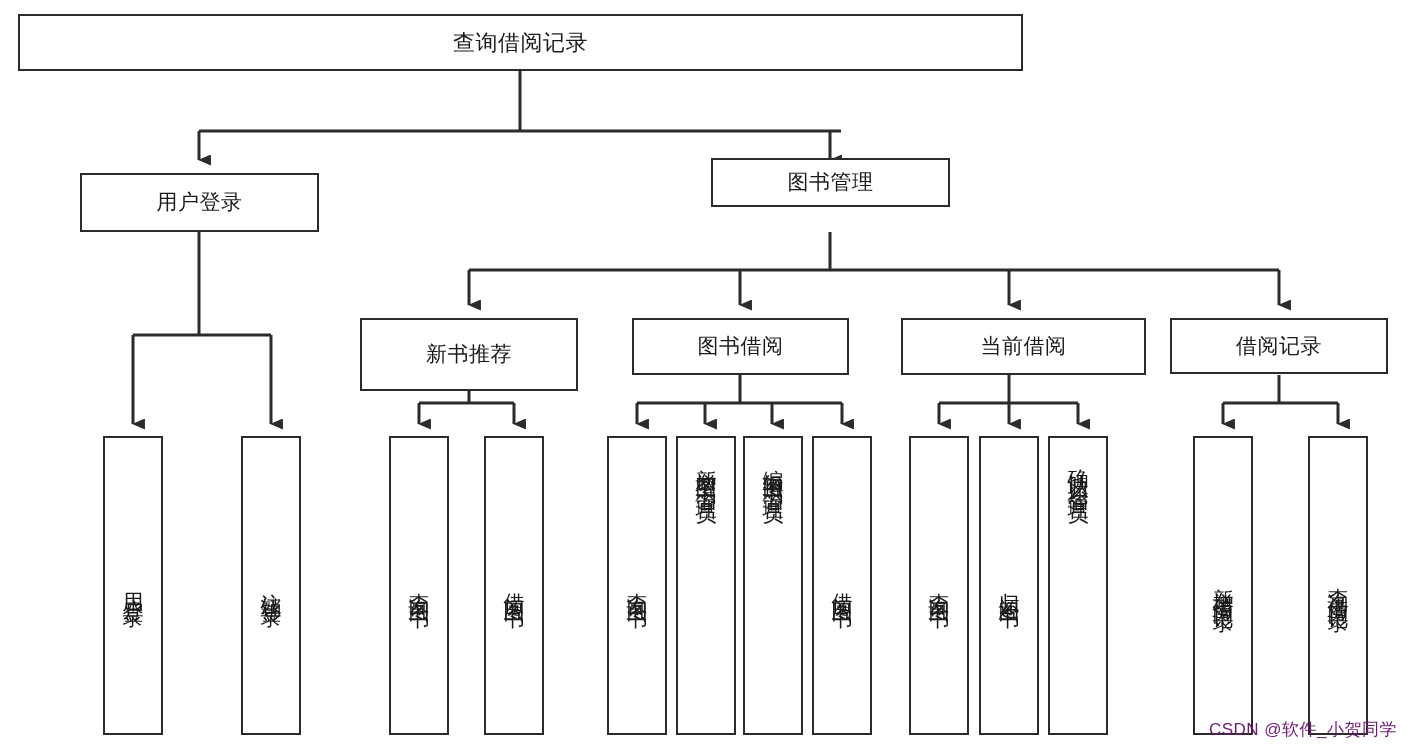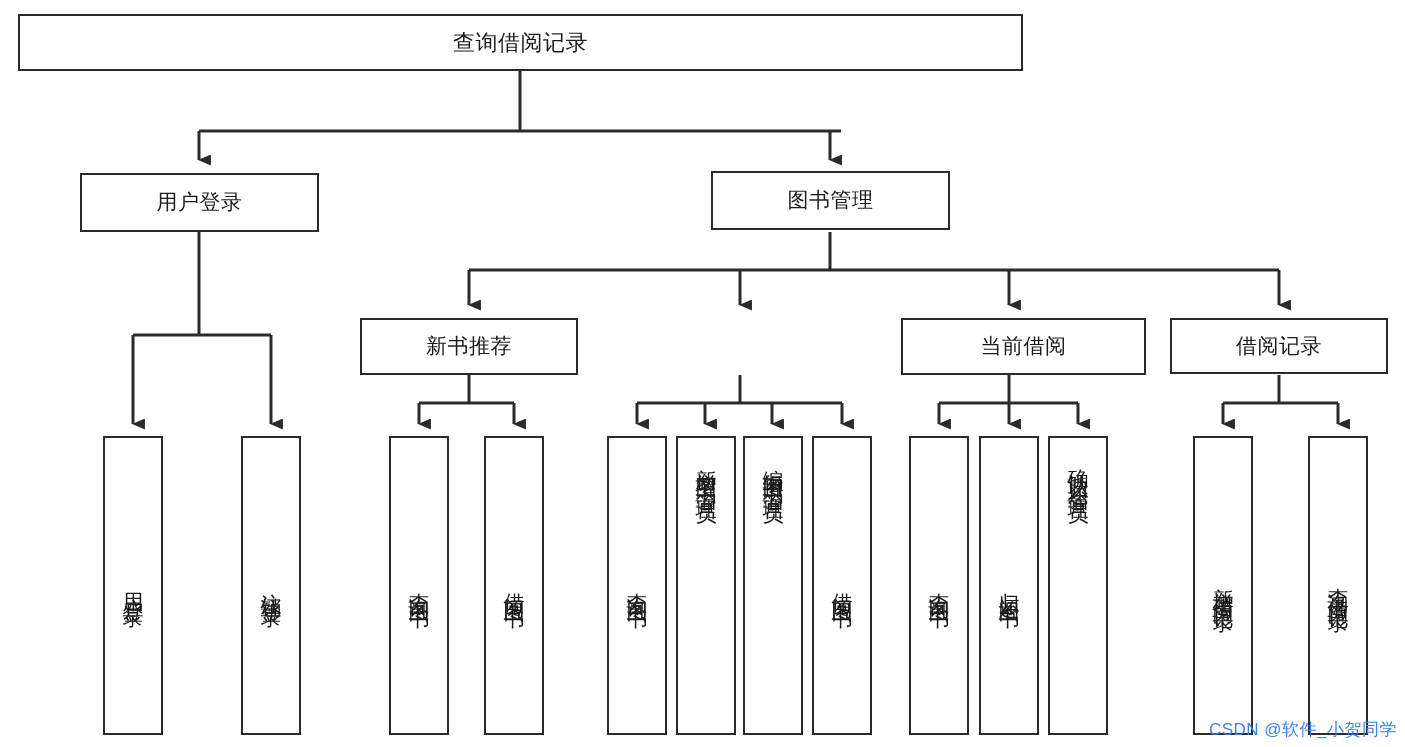--- a/index.html
+++ b/index.html
@@ -59,21 +59,21 @@
   }
   .node.vert.mid {
     align-items: center;
     padding-top: 0;
   }
   #watermark {
     position: absolute;
     right: 8px;
     bottom: 6px;
     font-size: 17px;
-    color: #3b82f6;
+    color: #701a75;
     letter-spacing: 0.5px;
     white-space: nowrap;
   }
 </style>
 </head>
 <body>
 
 <div id="canvas">
 
   <svg id="wires" viewBox="0 0 1405 747" xmlns="http://www.w3.org/2000/svg">
@@ -126,26 +126,29 @@
     </g>
   </svg>
 
   <div class="node root" style="left:18px; top:14px; width:1005px; height:57px;">
     <span class="label">查询借阅记录</span>
   </div>
 
   <div class="node lvl2" style="left:80px; top:173px; width:239px; height:59px;">
     <span class="label">用户登录</span>
   </div>
-  <div class="node lvl2" style="left:711px; top:171px; width:239px; height:59px;">
+  <div class="node lvl2" style="left:711px; top:158px; width:239px; height:49px;">
     <span class="label">图书管理</span>
   </div>
 
-  <div class="node lvl3" style="left:360px; top:318px; width:218px; height:57px;text-align:center;">
+  <div class="node lvl3" style="left:360px; top:318px; width:218px; height:73px;text-align:center;">
     <span class="label">新书推荐</span>
+  </div>
+  <div class="node lvl3" style="left:632px; top:318px; width:217px; height:57px;">
+    <span class="label">图书借阅</span>
   </div>
   <div class="node lvl3" style="left:901px; top:318px; width:245px; height:57px;">
     <span class="label">当前借阅</span>
   </div>
   <div class="node lvl3" style="left:1170px; top:318px; width:218px; height:56px;">
     <span class="label">借阅记录</span>
   </div>
 
   <div class="node vert mid" style="left:103px; top:436px; width:60px; height:299px;">
     <span class="label">用户登录</span>

